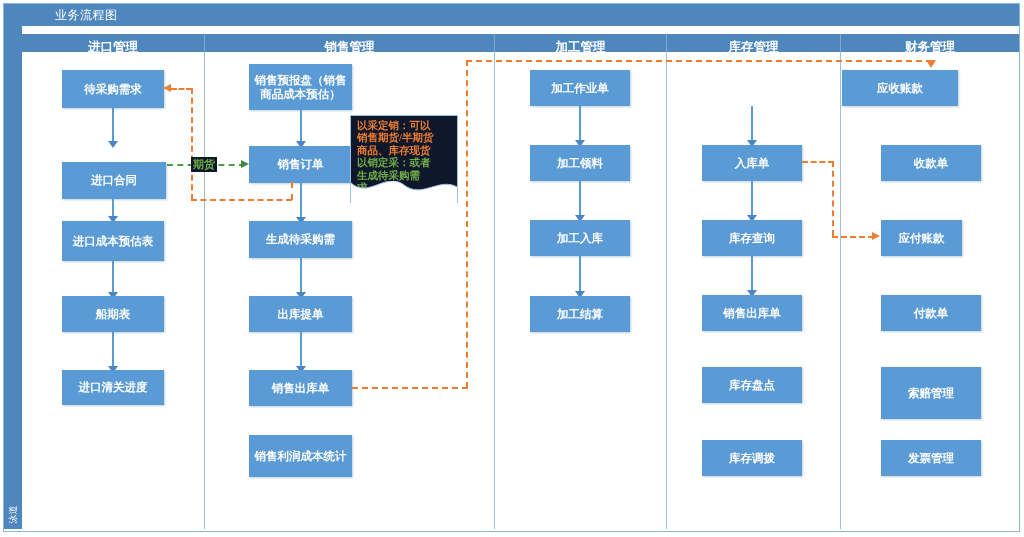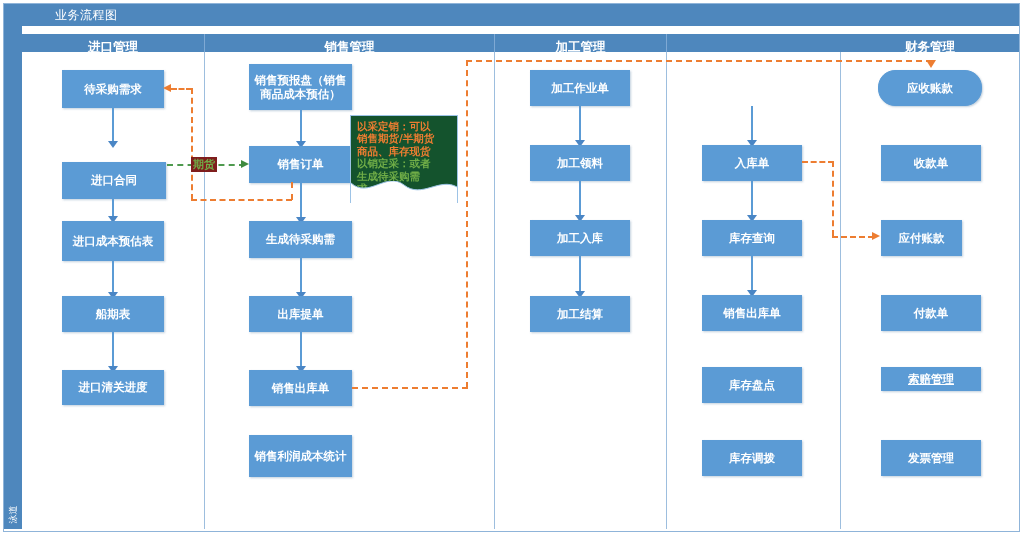--- a/index.html
+++ b/index.html
@@ -58,25 +58,25 @@
   .oarrow-r{position:absolute;width:0;height:0;border-top:4.5px solid transparent;
             border-bottom:4.5px solid transparent;border-left:8px solid #ed7d31;}
   .oarrow-d{position:absolute;width:0;height:0;border-left:5px solid transparent;
             border-right:5px solid transparent;border-top:8px solid #ed7d31;}
 
   
   .gdash-h{position:absolute;height:0;border-top:2px dashed #4f9a4f;}
   .garrow-r{position:absolute;width:0;height:0;border-top:4.5px solid transparent;
             border-bottom:4.5px solid transparent;border-left:8px solid #3f8a3f;}
   .glabel{position:absolute;font-size:11px;font-weight:bold;color:#70ad47;
-          background:#7f1d1d;padding:0 2px;white-space:nowrap;}
-
-  
-  .note{position:absolute;background:#14532d;border:1px solid #9dc3e6;
-        box-sizing:border-box;}
+          background:#0f172a;padding:0 2px;white-space:nowrap;}
+
+  
+  .note{position:absolute;background:#0f172a;border:1px solid #9dc3e6;
+        box-sizing:border-box;font-family:Liberation Serif, serif;}
   .note .ntext{position:absolute;left:6px;top:4px;right:4px;
                font-size:10.5px;line-height:1.18;font-weight:bold;
                color:#ed7d31;text-align:left;}
   .note .ntext .g{color:#70ad47;margin-top:20px;}
   .note .wave{position:absolute;left:0;bottom:-1px;width:100%;height:22px;}
 </style>
 </head>
 <body>
 
 <div id="canvas">
@@ -88,20 +88,21 @@
   </div>
 
   <div class="lane-strip">
     <div class="vtxt">泳道</div>
   </div>
 
   <div class="hdr-row">
     <div class="lane-hdr" style="left:0px;width:183px;">进口管理</div>
     <div class="lane-hdr" style="left:183px;width:290px;">销售管理</div>
     <div class="lane-hdr" style="left:473px;width:172px;">加工管理</div>
+    <div class="lane-hdr" style="left:645px;width:174px;">库存管理</div>
     <div class="lane-hdr" style="left:819px;width:178px;">财务管理</div>
   </div>
 
   <div class="lane-body" style="left:22px;width:183px;"></div>
   <div class="lane-body" style="left:205px;width:290px;"></div>
   <div class="lane-body" style="left:495px;width:172px;"></div>
   <div class="lane-body" style="left:667px;width:174px;"></div>
   <div class="lane-body last" style="left:841px;width:178px;"></div>
 
   <div class="node" style="left:62px;top:70px;width:102px;height:38px;">待采购需求</div>
@@ -163,25 +164,25 @@
   <div class="varrow" style="left:747px;top:215px;"></div>
 
   <div class="node" style="left:702px;top:220px;width:100px;height:36px;">库存查询</div>
   <div class="vline" style="left:751px;top:256px;height:34px;"></div>
   <div class="varrow" style="left:747px;top:290px;"></div>
 
   <div class="node" style="left:702px;top:295px;width:100px;height:36px;">销售出库单</div>
   <div class="node" style="left:702px;top:367px;width:100px;height:36px;">库存盘点</div>
   <div class="node" style="left:702px;top:440px;width:100px;height:36px;">库存调拨</div>
 
-  <div class="node" style="left:878px;top:70px;width:104px;height:36px;border-radius:17px;">应收账款</div>
+  <div class="node" style="left:842px;top:70px;width:116px;height:36px;">应收账款</div>
   <div class="node" style="left:881px;top:145px;width:100px;height:36px;">收款单</div>
   <div class="node" style="left:881px;top:220px;width:81px;height:36px;">应付账款</div>
   <div class="node" style="left:881px;top:295px;width:100px;height:36px;">付款单</div>
-  <div class="node" style="left:881px;top:367px;width:100px;height:24px;text-decoration:underline;">索赔管理</div>
+  <div class="node" style="left:881px;top:367px;width:100px;height:52px;">索赔管理</div>
   <div class="node" style="left:881px;top:440px;width:100px;height:36px;">发票管理</div>
 
   <div class="odash-v" style="left:291px;top:182px;height:18px;"></div>
   <div class="odash-h" style="left:191px;top:199px;width:101px;"></div>
   <div class="odash-v" style="left:191px;top:88px;height:112px;"></div>
   <div class="odash-h" style="left:171px;top:88px;width:21px;"></div>
   <div class="oarrow-l" style="left:163px;top:84px;"></div>
 
   <div class="gdash-h" style="left:167px;top:164px;width:78px;"></div>
   <div class="glabel" style="left:191px;top:157px;">期货</div>

